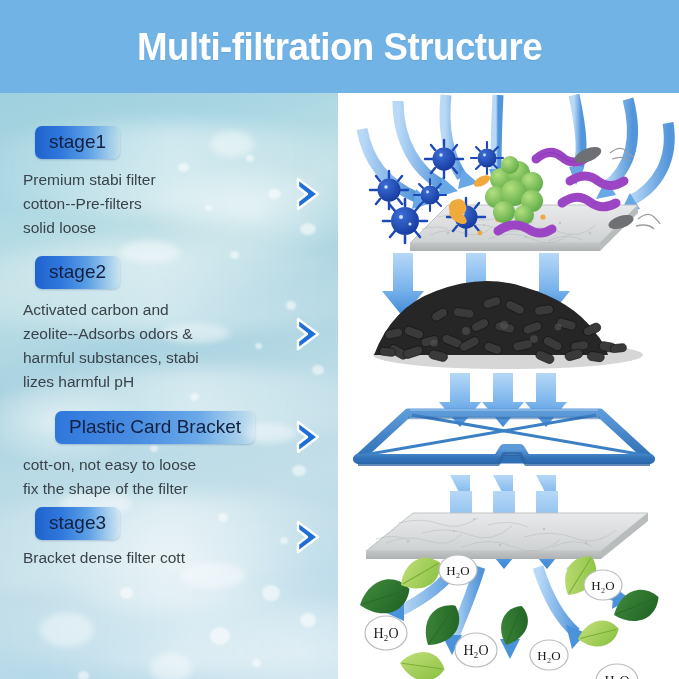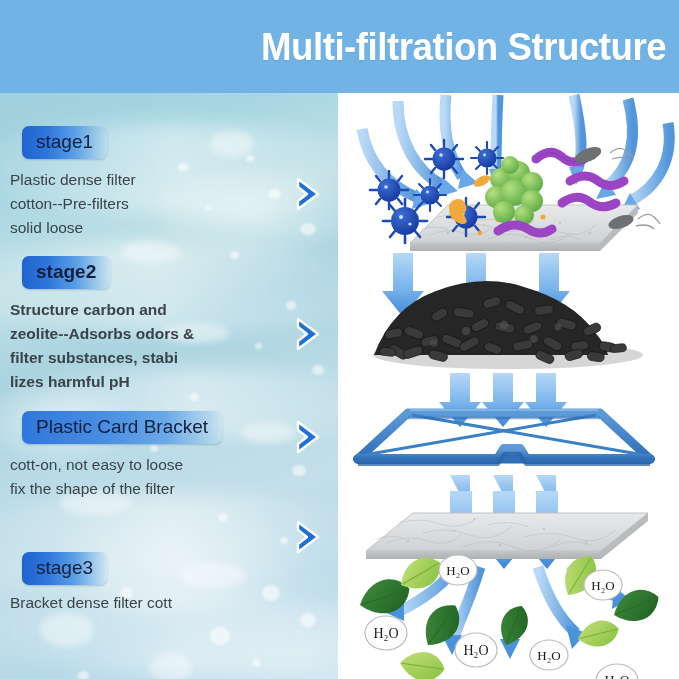--- a/index.html
+++ b/index.html
@@ -7,21 +7,21 @@
     width:679px;height:679px;overflow:hidden;
     font-family:"Liberation Sans", sans-serif;
     background:#ffffff;
   }
   #page{position:relative;width:679px;height:679px;overflow:hidden;background:#fff;}
 
   
   #header{
     position:absolute;left:0;top:0;width:679px;height:93px;
     background:#72b3e6;
-    display:flex;align-items:center;justify-content:flex-end;
+    display:flex;align-items:center;justify-content:center;
   }
   #header-title{
     color:#ffffff;
     font-size:39px;
     font-weight:bold;
     letter-spacing:-0.5px;
     font-family:"Liberation Sans","DejaVu Sans",sans-serif;
     transform:scaleX(0.94);
     text-shadow:0 1px 1px rgba(80,140,190,.35);
     white-space:nowrap;
@@ -41,34 +41,35 @@
   
   .foam{position:absolute;border-radius:50%;background:rgba(255,255,255,.55);filter:blur(1px);}
   .foam.big{filter:blur(3px);background:rgba(255,255,255,.42);}
   .wave{
     position:absolute;left:-40px;width:430px;height:90px;border-radius:50%;
     background:linear-gradient(90deg,rgba(255,255,255,.0),rgba(255,255,255,.45),rgba(255,255,255,.0));
     filter:blur(9px);
   }
 
   
-  .stage-block{position:absolute;left:0;width:270px;}
+  .stage-block{position:absolute;left:13px;width:270px;}
   .badge{
     display:inline-block;
     padding:5px 14px 6px 14px;
     border-radius:7px;
     color:#13203f;
     font-size:19px;
     line-height:22px;
     white-space:nowrap;
     background:linear-gradient(90deg,#1f63cd 0%, #2f77dc 30%, #5b9fe6 62%, rgba(130,186,232,.55) 88%, rgba(150,198,235,.15) 100%);
     box-shadow:0 1px 2px rgba(30,70,130,.25);
   }
   .badge-wide{
     background:linear-gradient(90deg,#2f77dc 0%, #4a8ee2 42%, #6aa9e8 72%, rgba(140,192,233,.45) 94%, rgba(155,200,236,.12) 100%);
+    margin-left:20px;
   }
   .desc{
     margin:9px 0 0 10px;
     color:#3a4349;
     font-size:15.5px;
     line-height:24px;
     max-width:300px;
   }
   .desc div{white-space:nowrap;}
   .badge-wrap{margin-left:22px;}
@@ -131,58 +132,58 @@
       <div class="foam big" style="left:150px;top:560px;width:42px;height:30px;"></div>
       <div class="foam" style="left:78px;top:578px;width:11px;height:10px;"></div>
       <div class="foam" style="left:252px;top:566px;width:9px;height:8px;"></div>
     </div>
 
     <div class="stage-block" style="top:33px;">
       <div class="badge-wrap">
         <span class="badge">stage1</span>
       </div>
       <div class="desc">
-        <div>Plastic dense filter</div>
+        <div>Premium stabi filter</div>
         <div>cotton--Pre-filters</div>
         <div>solid loose</div>
       </div>
     </div>
     <svg class="chevron" style="left:292px;top:82px;" viewBox="0 0 34 38">
       <path d="M6 4 L26 19 L6 34 L6 26 L15 19 L6 12 Z" fill="#1e6fd9" stroke="#ffffff" stroke-width="2.4" stroke-linejoin="round"></path>
     </svg>
 
-    <div class="stage-block" style="top:163px;font-weight:bold;">
+    <div class="stage-block" style="top:163px;">
       <div class="badge-wrap">
         <span class="badge">stage2</span>
       </div>
       <div class="desc">
-        <div>Structure carbon and</div>
+        <div>Activated carbon and</div>
         <div> zeolite--Adsorbs odors &amp;</div>
-        <div>filter substances, stabi</div>
+        <div>harmful substances, stabi</div>
         <div>lizes harmful pH</div>
       </div>
     </div>
     <svg class="chevron" style="left:292px;top:222px;" viewBox="0 0 34 38">
       <path d="M6 4 L26 19 L6 34 L6 26 L15 19 L6 12 Z" fill="#1e6fd9" stroke="#ffffff" stroke-width="2.4" stroke-linejoin="round"></path>
     </svg>
 
     <div class="stage-block" style="top:318px;">
       <div class="badge-wrap">
         <span class="badge badge-wide">Plastic Card Bracket</span>
       </div>
       <div class="desc">
         <div>cott-on, not easy to loose</div>
         <div>fix the shape of the filter</div>
       </div>
     </div>
     <svg class="chevron" style="left:292px;top:325px;" viewBox="0 0 34 38">
       <path d="M6 4 L26 19 L6 34 L6 26 L15 19 L6 12 Z" fill="#1e6fd9" stroke="#ffffff" stroke-width="2.4" stroke-linejoin="round"></path>
     </svg>
 
-    <div class="stage-block" style="top:414px;margin-top:45px;">
+    <div class="stage-block" style="top:414px;">
       <div class="badge-wrap">
         <span class="badge">stage3</span>
       </div>
       <div class="desc" style="margin-top:6px;">
         <div>Bracket dense filter cott</div>
       </div>
     </div>
     <svg class="chevron" style="left:292px;top:425px;" viewBox="0 0 34 38">
       <path d="M6 4 L26 19 L6 34 L6 26 L15 19 L6 12 Z" fill="#1e6fd9" stroke="#ffffff" stroke-width="2.4" stroke-linejoin="round"></path>
     </svg>

